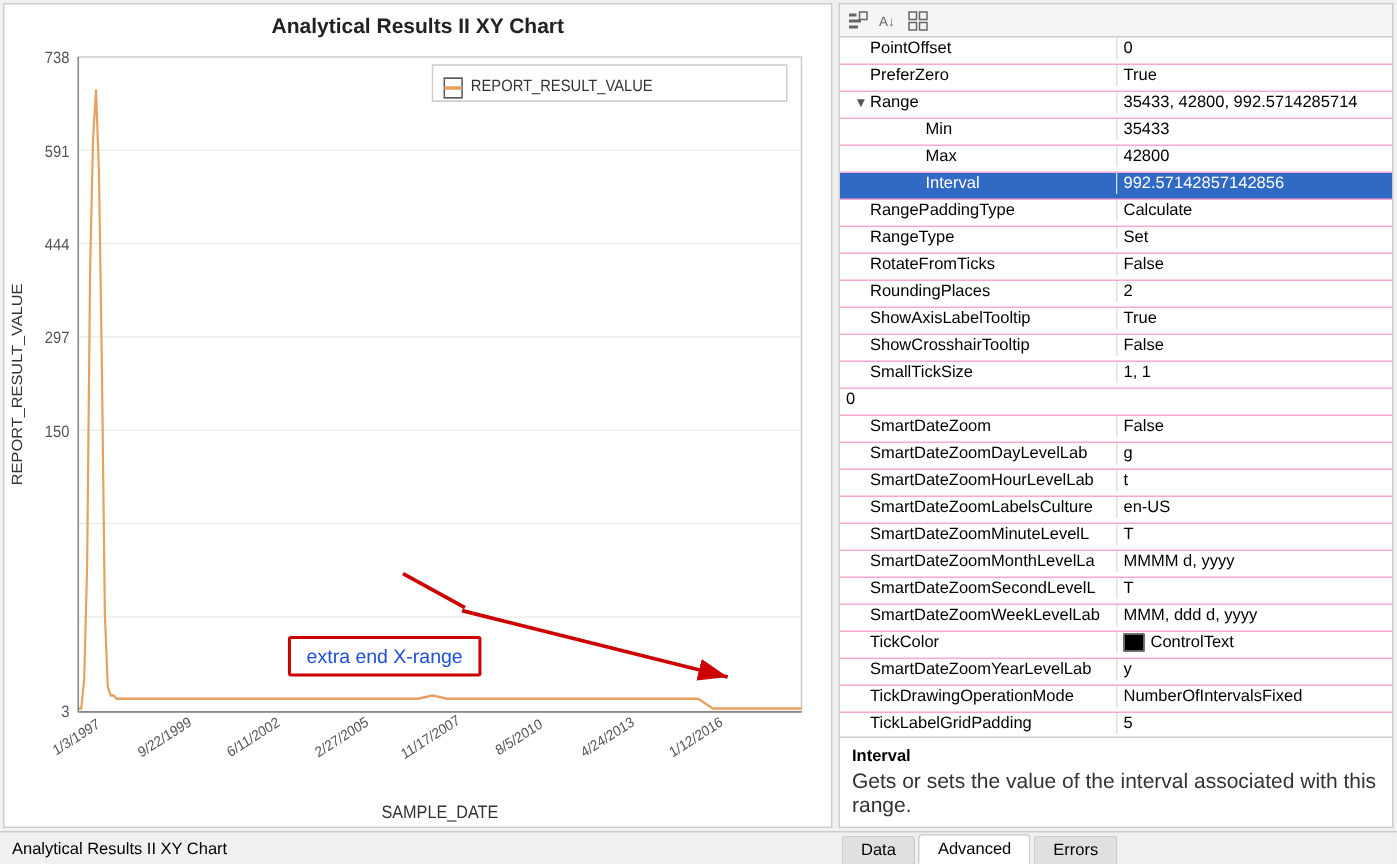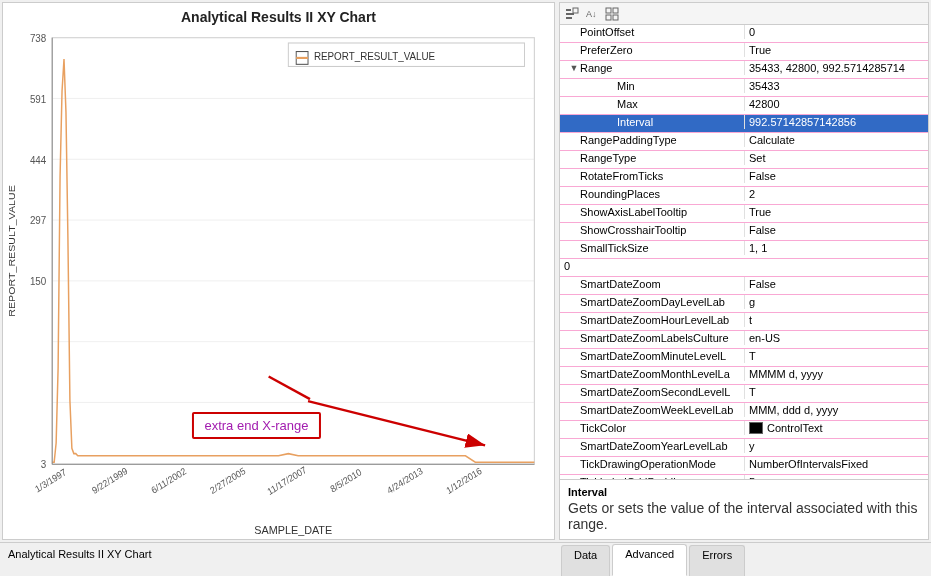--- a/index.html
+++ b/index.html
@@ -27,29 +27,29 @@
     .prop-value { flex: 1; padding: 1px 4px; font-size: 11px; display: flex; align-items: center; overflow: hidden; white-space: nowrap; text-overflow: ellipsis; }
 
     .color-swatch { width: 14px; height: 12px; border: 1px solid #666; display: inline-block; margin-right: 4px; }
 
     
     .description-box { border-top: 1px solid #ccc; padding: 6px 8px; height: 60px; background: white; font-size: 11px; }
     .description-title { font-weight: bold; margin-bottom: 2px; }
     .description-text { color: #333; font-size: 14px; }
 
     
-    .tab-bar { display: flex; border-top: 1px solid #ccc; background: #f0f0f0; height: 34px; }
+    .tab-bar { display: flex; border-top: 1px solid #ccc; background: #f0f0f0; height: 22px; }
     .tab { padding: 3px 12px; font-size: 11px; cursor: pointer; border: 1px solid #ccc; border-bottom: none; background: #e0e0e0; margin-right: 2px; margin-top: 2px; border-radius: 3px 3px 0 0; }
     .tab.active { background: white; border-bottom: 1px solid white; margin-top: 1px; }
 
     
     .chart-wrapper { position: relative; width: 100%; height: 100%; }
 
     
-    .annotation-box { position: absolute; border: 2px solid #cc0000; background: white; padding: 4px 10px; font-size: 13px; color: #a21caf; font-weight: normal; border-radius: 2px; }
+    .annotation-box { position: absolute; border: 2px solid #cc0000; background: white; padding: 4px 10px; font-size: 13px; color: #1d4ed8; font-weight: normal; border-radius: 2px; }
 
     
     .arrows-overlay { position: absolute; top: 0; left: 0; width: 100%; height: 100%; pointer-events: none; }
   </style>
 </head>
 <body>
 
 <div class="main-container">
 
   <div class="chart-area">

